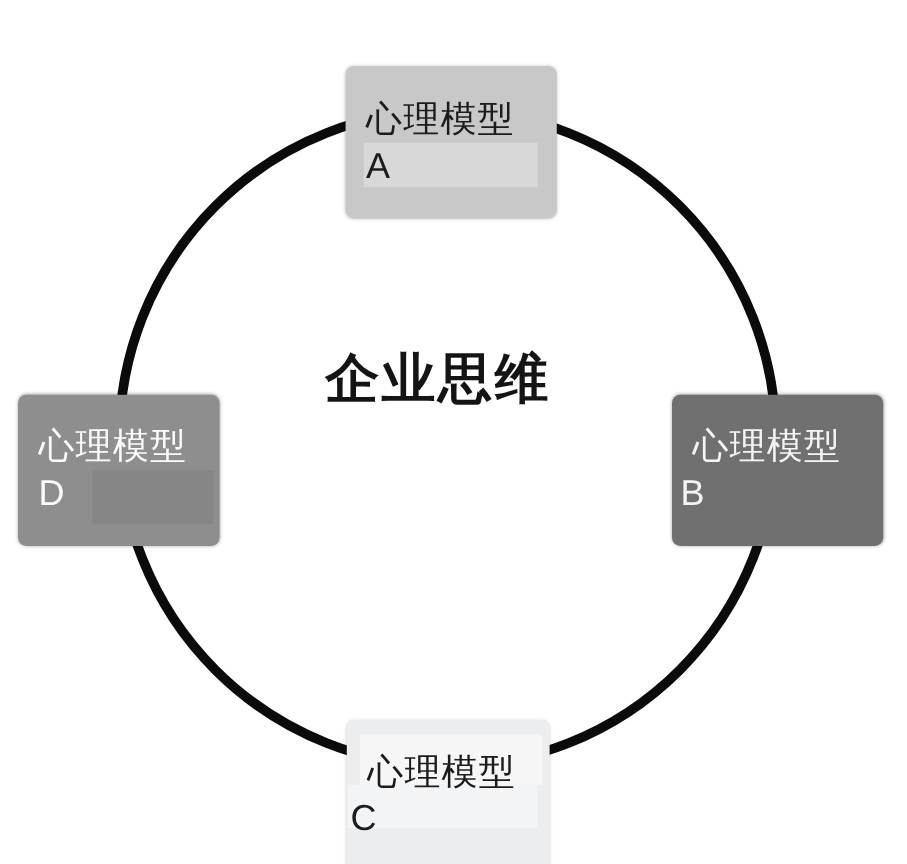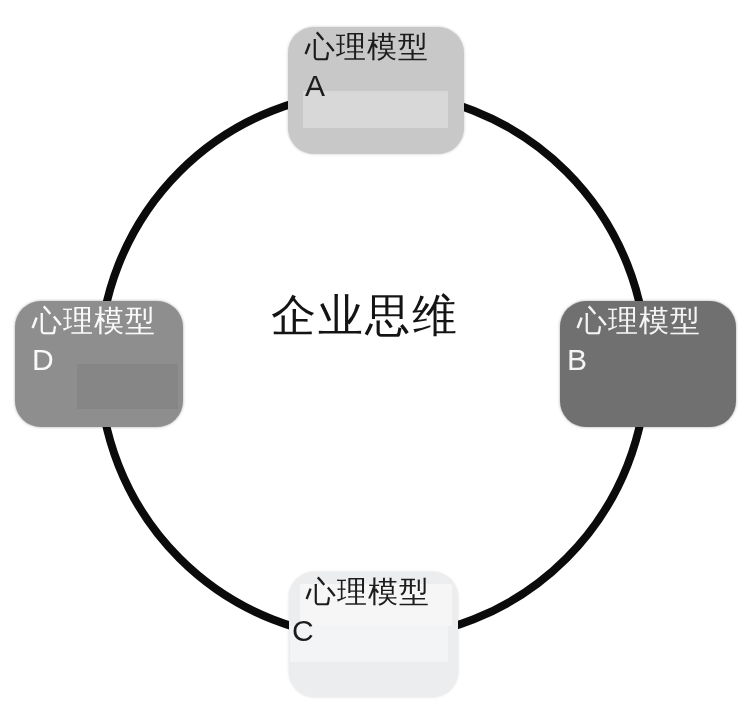--- a/index.html
+++ b/index.html
@@ -23,37 +23,38 @@
     height: 720px;
   }
   .title {
     position: absolute;
     left: 271px;
     top: 291px;
     display: flex;
     flex-direction: column;
     color: #141414;
     font-size: 45px;
-    font-weight: 400;
+    font-weight: 700;
     line-height: 49px;
     letter-spacing: 2px;
     white-space: nowrap;
   }
   .node {
     position: absolute;
     box-sizing: border-box;
-    border-radius: 26px;
+    border-radius: 7px;
     display: flex;
     flex-direction: column;
-    justify-content: flex-start;
+    justify-content: center;
     padding: 0 8px 0 17px;
     font-size: 30px;
     line-height: 39px;
     letter-spacing: 1px;
     white-space: nowrap;
+    margin-top: 28px;
   }
   .node-label, .node-letter { position: relative; z-index: 2; }
   .node-a { left: 288px; top: 27px;  width: 176px; height: 127px; box-shadow: 0 0 3px rgba(0,0,0,0.22); }
   .node-b { left: 560px; top: 301px; width: 176px; height: 126px; box-shadow: 0 0 3px rgba(0,0,0,0.35); }
   .node-c { left: 289px; top: 572px; width: 169px; height: 125px; box-shadow: 0 0 3px rgba(0,0,0,0.15); }
   .node-d { left: 15px;  top: 301px; width: 168px; height: 126px; box-shadow: 0 0 3px rgba(0,0,0,0.35); }
   
   .node-a::after {
     content: ""; position: absolute; z-index: 1;
     left: 15px; right: 16px; top: 64px; height: 37px;

